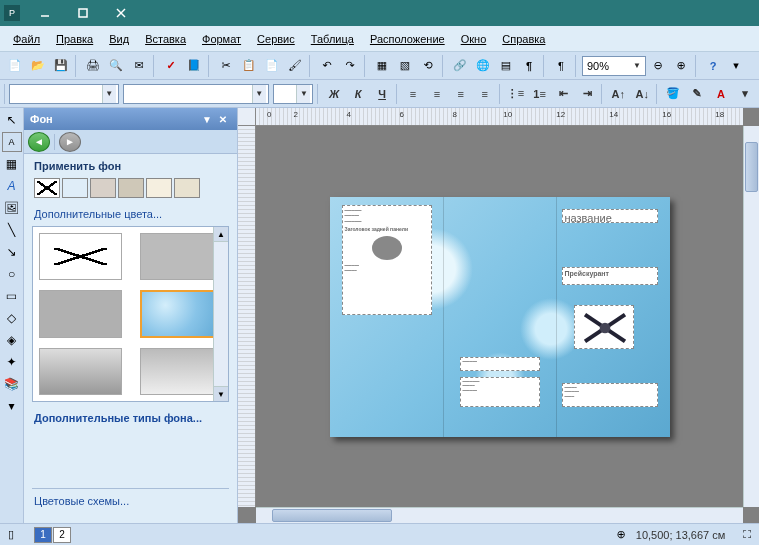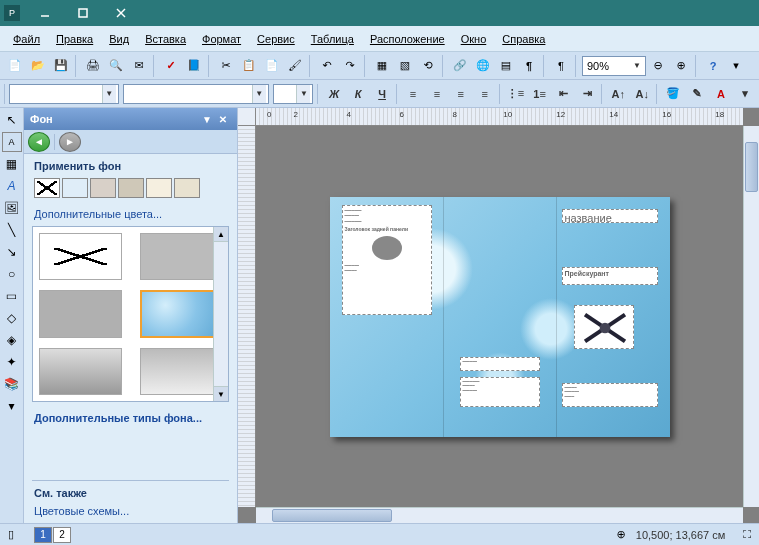--- a/index.html
+++ b/index.html
@@ -250,22 +250,21 @@
       <div class="thumb grad1"></div>
       <div class="thumb grad2"></div>
       <div class="scroll">
         <div class="sbtn">▲</div>
         <div class="sbtn bot">▼</div>
       </div>
     </div>
     <div class="pane-link" style="margin-top:4px;font-weight:bold;">Дополнительные типы фона...</div>
     <div style="flex:1;"></div>
     <div class="pane-divider"></div>
-    <div class="see-also">См. также</div>
-    <div class="pane-link" style="padding-bottom:6px;">Цветовые схемы...</div>
+    <div class="pane-link" style="padding-bottom:16px;">Цветовые схемы...</div>
   </div>
 
   <div class="canvas-wrap">
     <div class="ruler-corner"></div>
     <div class="ruler-h">
       <div class="ticks"></div>
       <div class="nums" id="ruler-nums">
           <span>0</span>
           <span>2</span>
           <span></span>

